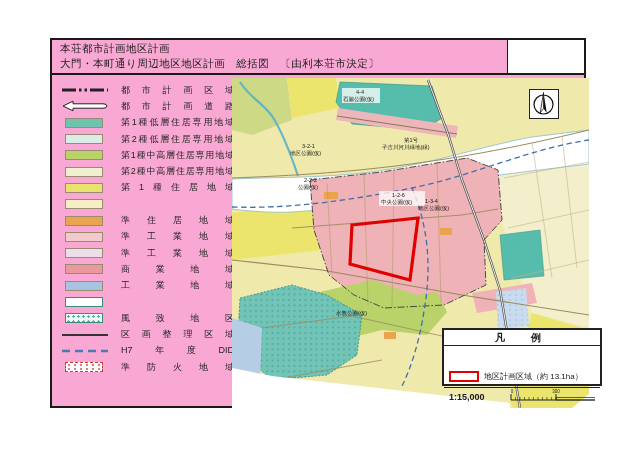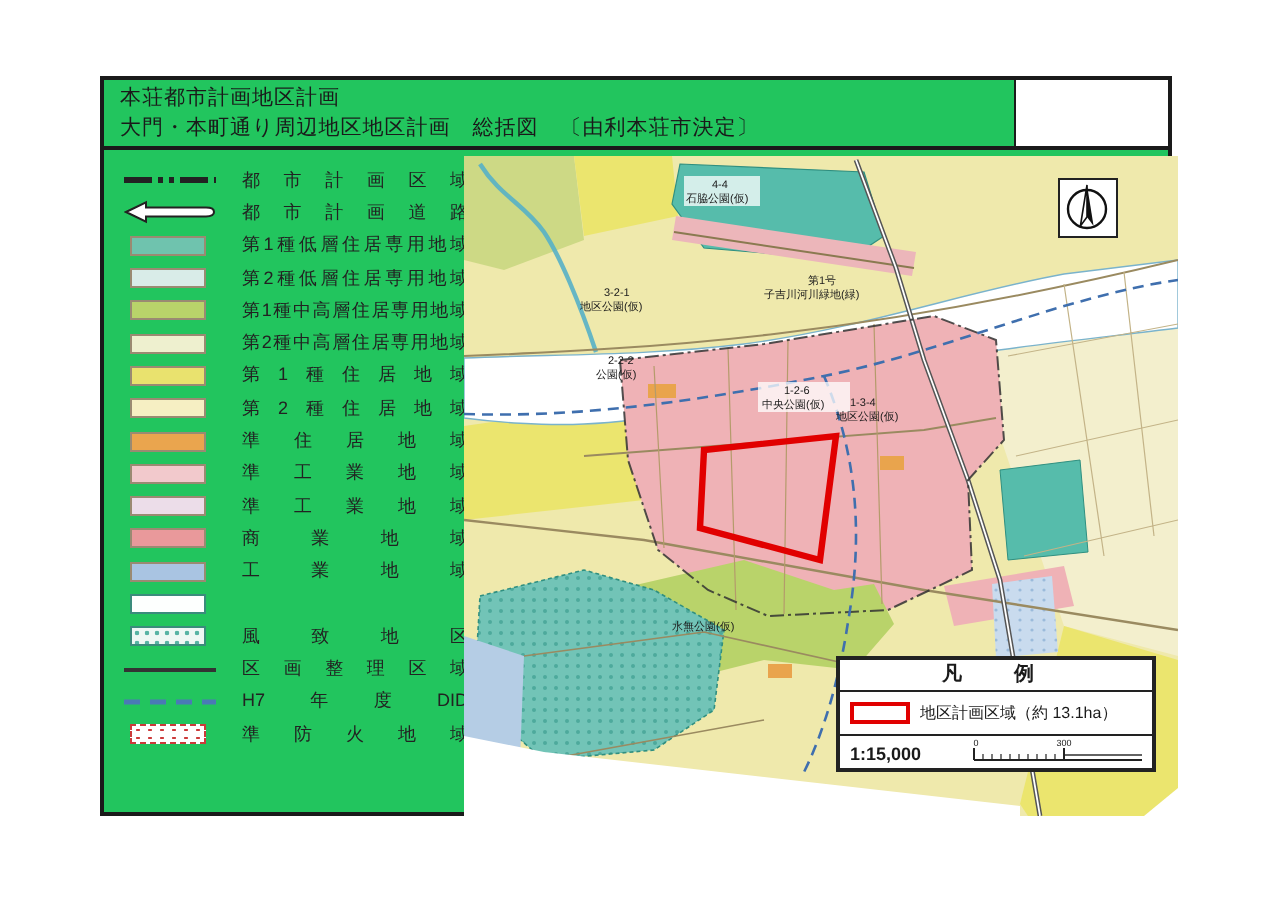--- a/index.html
+++ b/index.html
@@ -3,21 +3,21 @@
 <meta charset="utf-8">
 <style>
   html,body{margin:0;padding:0;}
   body{
     width:640px;height:452px;position:relative;background:#ffffff;
     font-family:"Liberation Sans","DejaVu Sans",sans-serif;color:#1a1a1a;
     overflow:hidden;
   }
   .frame{
     position:absolute;left:50px;top:38px;width:536px;height:370px;
-    border:2px solid #1a1a1a;background:#22c55e;box-sizing:border-box;
+    border:2px solid #1a1a1a;background:#f9a8d4;box-sizing:border-box;
   }
   
   .titlebox{position:absolute;left:0;top:0;right:0;height:33px;border-bottom:2px solid #1a1a1a;}
   .title-line{position:absolute;left:8px;font-size:10.5px;letter-spacing:0.5px;white-space:nowrap;}
   .t1{top:2px;}
   .t2{top:17px;}
   .title-right-cell{position:absolute;right:0;top:0;width:76px;height:33px;border-left:1.5px solid #1a1a1a;background:#fff;}
   
   .legend{position:absolute;left:10px;top:42px;width:172px;}
   .lrow{display:flex;align-items:center;height:16.3px;}
@@ -37,25 +37,25 @@
   .llabel{
     flex:1;margin-left:9px;font-size:9px;height:11px;line-height:11px;
     text-align:justify;text-align-last:justify;text-justify:inter-character;
     white-space:nowrap;overflow:hidden;color:#222;
   }
   
   .mapwrap{position:absolute;left:180px;top:38px;width:357px;height:330px;}
   .mapwrap svg.basemap{position:absolute;left:0;top:0;}
   
   .inset{
-    position:absolute;left:186px;top:250px;width:160px;height:58px;background:#fff;
+    position:absolute;left:210px;top:250px;width:160px;height:58px;background:#fff;
     border:2px solid #222;box-sizing:border-box;z-index:5;
   }
   .inset-title{height:15px;line-height:15px;text-align:center;font-size:10px;letter-spacing:8px;border-bottom:1px solid #222;font-weight:bold;}
-  .inset-row{display:flex;align-items:center;height:21px;padding:0 5px;}
+  .inset-row{display:flex;align-items:center;height:21px;padding:0 5px;margin-top:20px;}
   .red-sym{width:30px;height:11px;border:2.5px solid #dd0000;box-sizing:border-box;flex:0 0 30px;margin-right:5px;background:#fff;}
   .inset-label{font-size:8px;white-space:nowrap;}
   .scale-row{display:flex;align-items:center;height:17px;padding:0 5px;border-top:1px solid #222;}
   .scale-text{font-size:9px;font-weight:bold;margin-right:24px;white-space:nowrap;}
   
   .compass{
     position:absolute;left:297px;top:11px;width:30px;height:30px;background:#fff;
     border:1.5px solid #222;box-sizing:border-box;z-index:5;
   }
 </style>
@@ -117,21 +117,20 @@
     <div class="lrow">
       <span class="sym">
           <span class="sw" style="background: rgb(233, 226, 110);"></span>
         </span>
       <span class="llabel">第1種住居地域</span>
     </div>
     <div class="lrow">
       <span class="sym">
           <span class="sw" style="background: rgb(246, 239, 195);"></span>
         </span>
-      <span class="llabel">第2種住居地域</span>
     </div>
     <div class="lrow">
       <span class="sym">
           <span class="sw" style="background: rgb(234, 165, 78);"></span>
         </span>
       <span class="llabel">準住居地域</span>
     </div>
     <div class="lrow">
       <span class="sym">
           <span class="sw" style="background: rgb(242, 201, 204);"></span>

